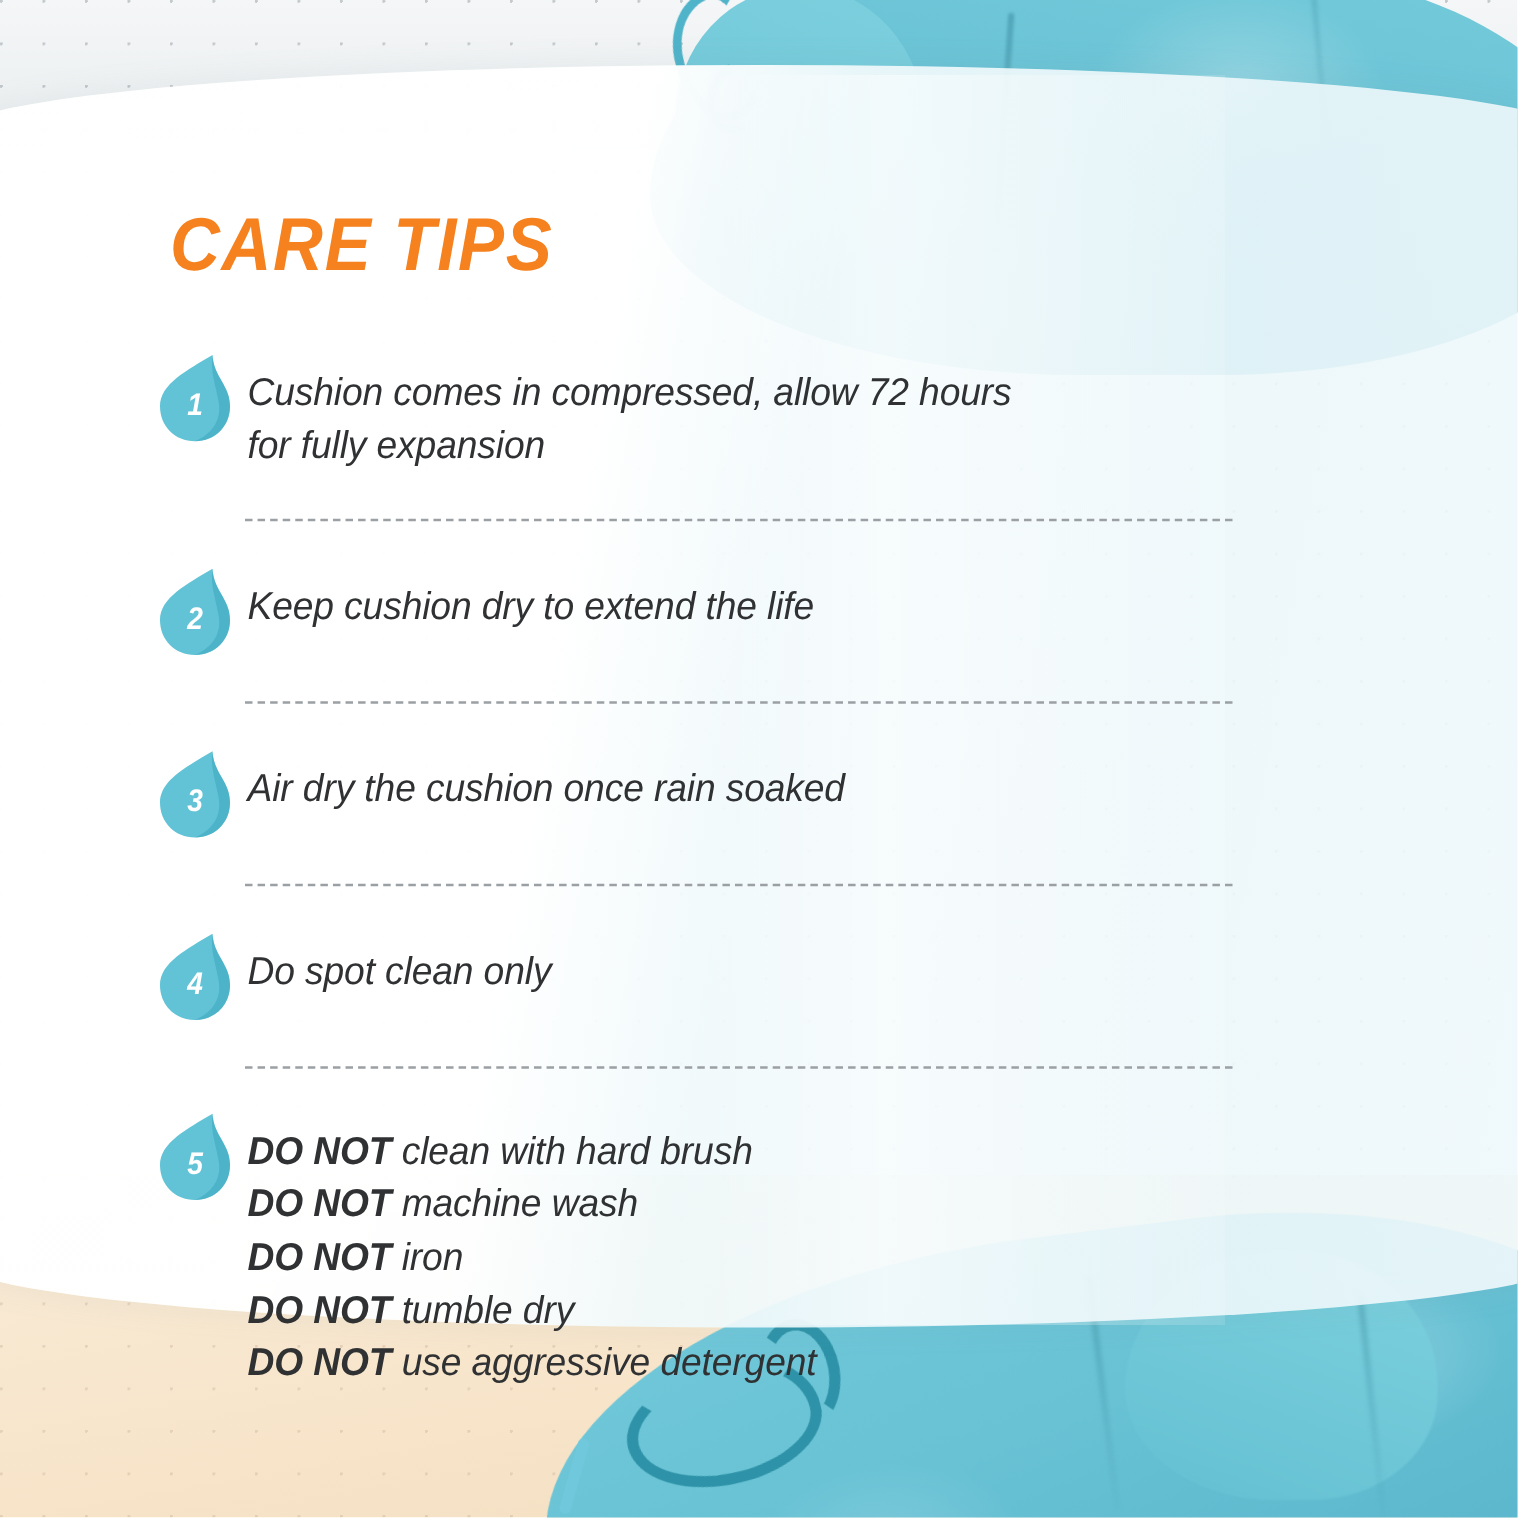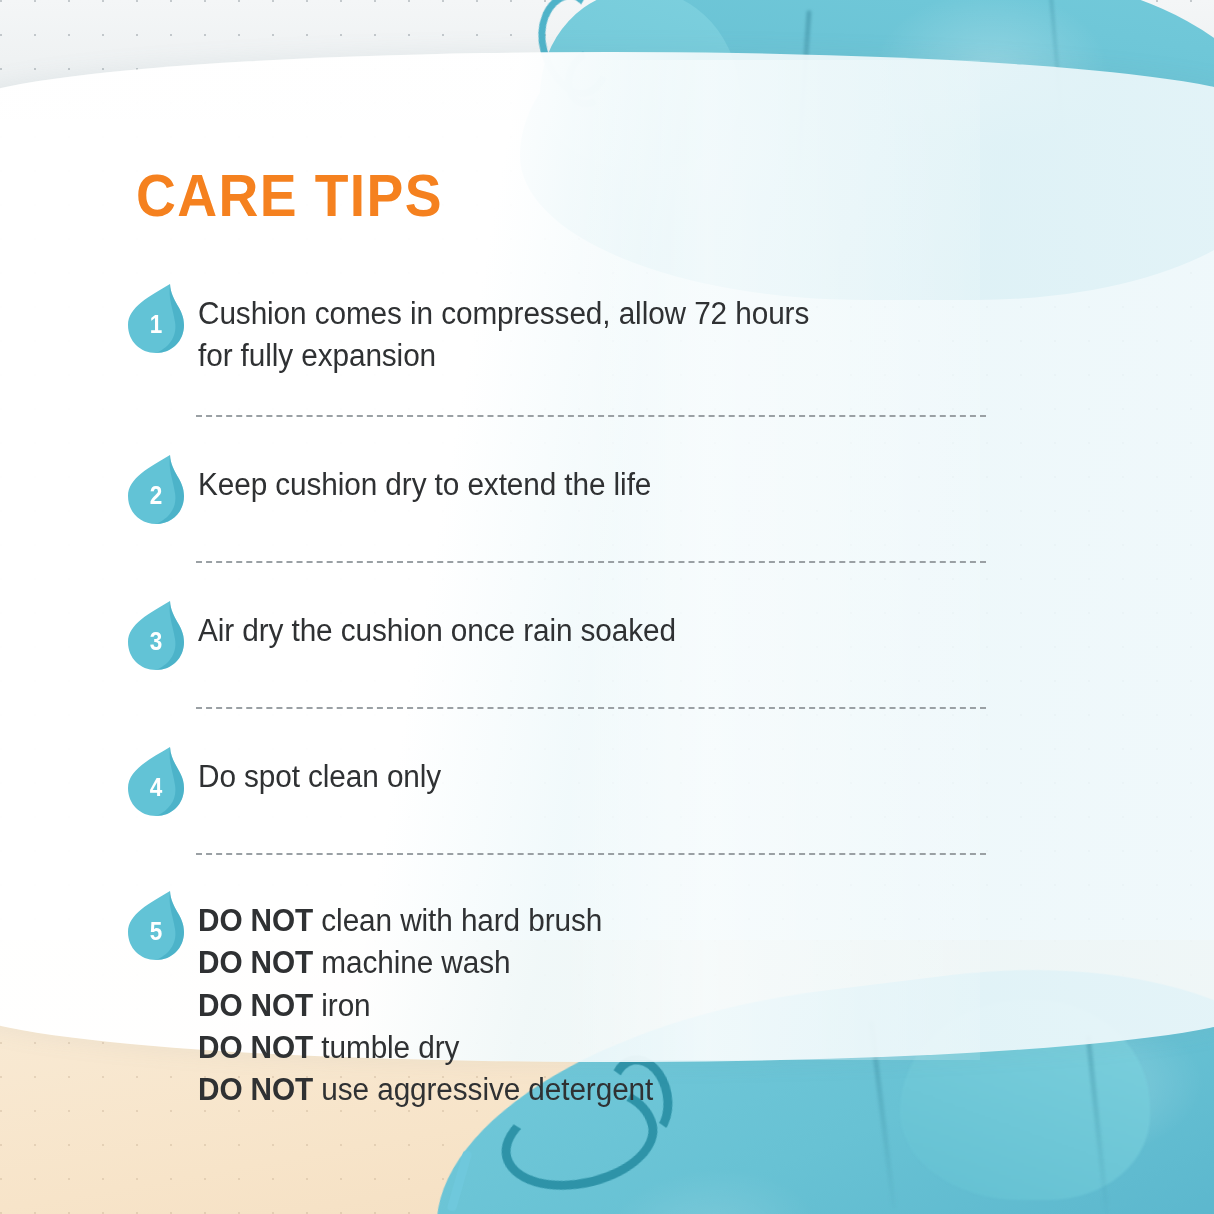--- a/index.html
+++ b/index.html
@@ -130,21 +130,21 @@
     border-radius:50% 50% 50% 50% / 5.5% 5.5% 5.5% 5.5%;
     box-shadow:0 0 26px rgba(120,150,160,.10);
   }
   .panel-sheen{
     position:absolute;left:560px;top:60px;width:420px;height:1000px;
     background:linear-gradient(90deg,rgba(255,255,255,0),rgba(255,255,255,.45) 35%,rgba(255,255,255,.12) 100%);
     pointer-events:none;
   }
 
   
-  .content{position:absolute;left:0;top:0;width:1214px;height:1214px;}
+  .content{position:absolute;left:0;top:0;width:1214px;height:1214px;font-style:italic;}
 
   .title{
     position:absolute;left:136px;top:166px;
     font-size:60px;font-weight:bold;letter-spacing:1.5px;
     color:#f5811f;
     transform:scaleX(.92);transform-origin:left center;
     line-height:1;
   }
 
   .tips{position:absolute;left:128px;top:282px;width:900px;}

